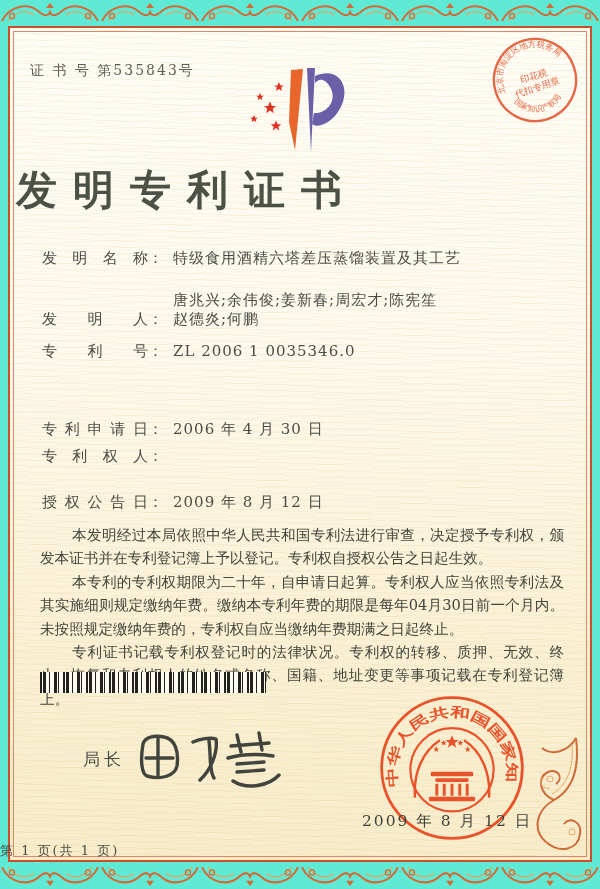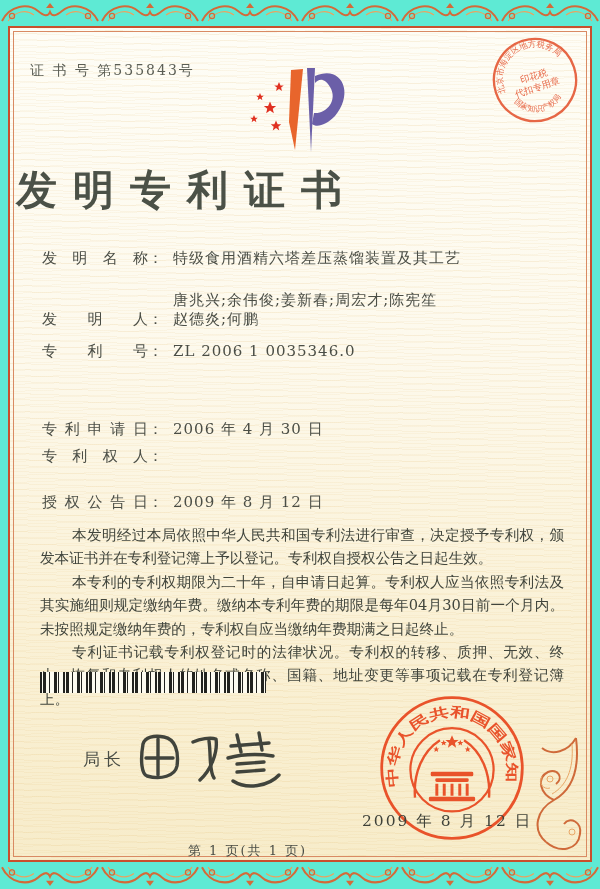--- a/index.html
+++ b/index.html
@@ -31,21 +31,21 @@
   .body-text p{margin:0;text-indent:2.2em;}
   .barcode{position:absolute;left:40px;top:672px;width:226px;height:21px;
          background:repeating-linear-gradient(90deg,#22231f 0 2px,#fdfbf0 2px 3px,#22231f 3px 6px,#fdfbf0 6px 9px,
          #22231f 9px 10px,#fdfbf0 10px 14px,#22231f 14px 17px,#fdfbf0 17px 18px,#22231f 18px 19px,#fdfbf0 19px 23px);}
   .director{position:absolute;left:83px;top:748px;font-size:17px;letter-spacing:4px;color:#4b4e46;}
   .sig-svg{position:absolute;left:133px;top:720px;width:165px;height:78px;}
   .sr-only{position:absolute;width:1px;height:1px;overflow:hidden;clip:rect(0 0 0 0);}
   .seal-tax{position:absolute;left:491px;top:36px;width:88px;height:88px;transform:rotate(-18deg);opacity:.92;z-index:6;}
   .seal-sipo{position:absolute;left:378px;top:694px;width:148px;height:148px;opacity:.93;z-index:4;}
   .issue-date{position:absolute;left:362px;top:811px;font-size:15.5px;letter-spacing:2px;color:#3f4239;z-index:5;}
-  .footer-page{position:absolute;left:0;width:495px;top:842px;text-align:center;font-size:13px;
+  .footer-page{position:absolute;left:0;width:495px;top:842px;text-align:left;font-size:13px;
          letter-spacing:2px;color:#4b4e46;}
   .corner-flourish{position:absolute;right:16px;bottom:31px;width:104px;height:126px;z-index:1;}
   svg text{font-family:"DejaVu Serif","Liberation Serif",serif;}
 </style>
 </head>
 <body>
 
 <div class="page">
 
   <svg class="band top" viewBox="0 0 600 26" preserveAspectRatio="none">

